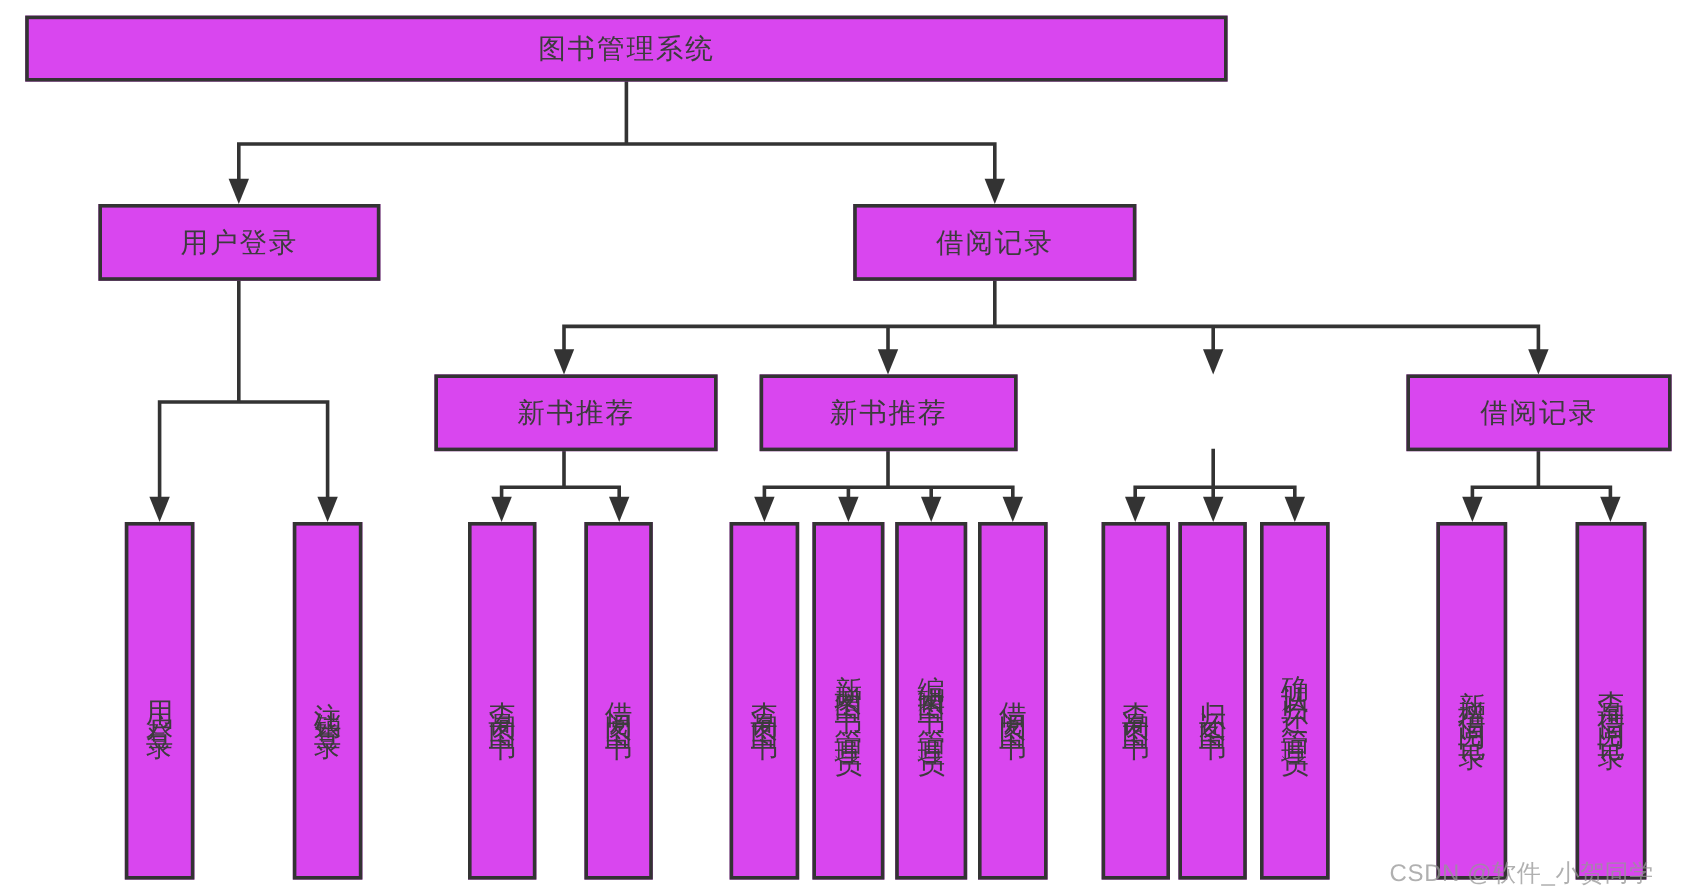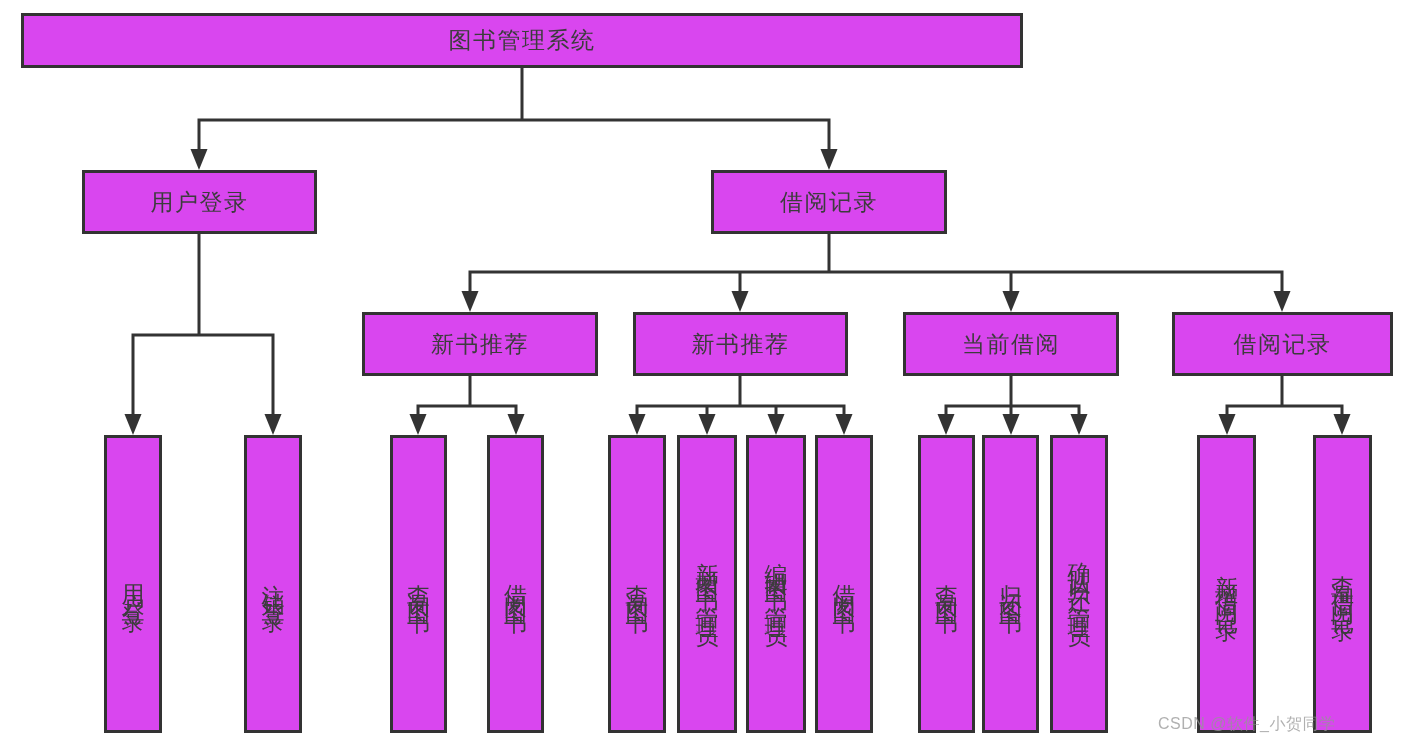--- a/index.html
+++ b/index.html
@@ -34,21 +34,21 @@
     writing-mode: vertical-lr;
     text-orientation: mixed;
     letter-spacing: 9px;
     line-height: 1;
     font-size: 23px;
   }
   .watermark {
     position: absolute;
     left: 1158px;
     top: 714px;
-    font-size: 16px;
+    font-size: 20px;
     color: rgba(150,150,150,0.75);
     letter-spacing: 0.5px;
     z-index: 9;
     white-space: nowrap;
   }
 </style>
 </head>
 <body>
 
 <div class="canvas">
@@ -96,21 +96,20 @@
   <div class="node" style="left:21px; top:13px; width:1002px; height:55px;">图书管理系统</div>
 
   <div class="node" style="left:82px; top:170px; width:235px; height:64px;">用户登录</div>
   <div class="node" style="left:711px; top:170px; width:236px; height:64px;">借阅记录</div>
 
   <div class="node v" style="left:104px; top:435px; width:58px; height:298px;">用户登录</div>
   <div class="node v" style="left:244px; top:435px; width:58px; height:298px;">注销登录</div>
 
   <div class="node" style="left:362px; top:312px; width:236px; height:64px;">新书推荐</div>
   <div class="node" style="left:633px; top:312px; width:215px; height:64px;">新书推荐</div>
-  <div class="node" style="left:903px; top:312px; width:216px; height:64px;">当前借阅</div>
   <div class="node" style="left:1172px; top:312px; width:221px; height:64px;">借阅记录</div>
 
   <div class="node v" style="left:390px; top:435px; width:57px; height:298px;">查询图书</div>
   <div class="node v" style="left:487px; top:435px; width:57px; height:298px;">借阅图书</div>
 
   <div class="node v" style="left:608px; top:435px; width:58px; height:298px;">查询图书</div>
   <div class="node v" style="left:677px; top:435px; width:60px; height:298px;">新增图书（管理员）</div>
   <div class="node v" style="left:746px; top:435px; width:60px; height:298px;">编辑图书（管理员）</div>
   <div class="node v" style="left:815px; top:435px; width:58px; height:298px;">借阅图书</div>
 

